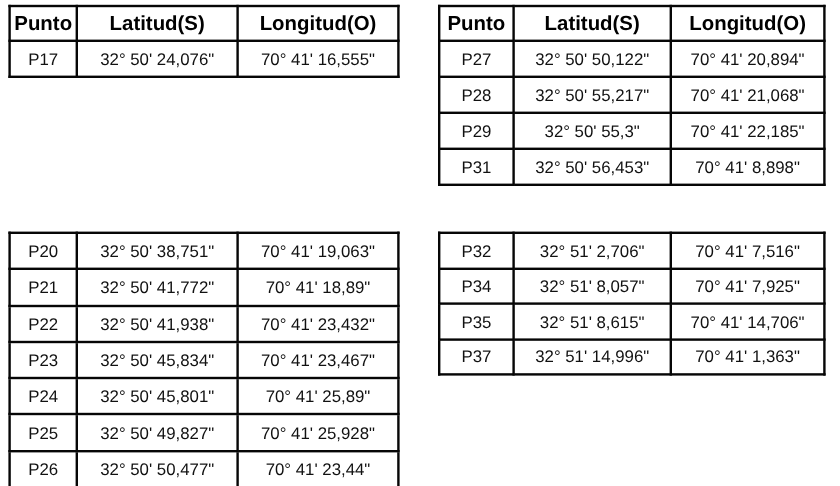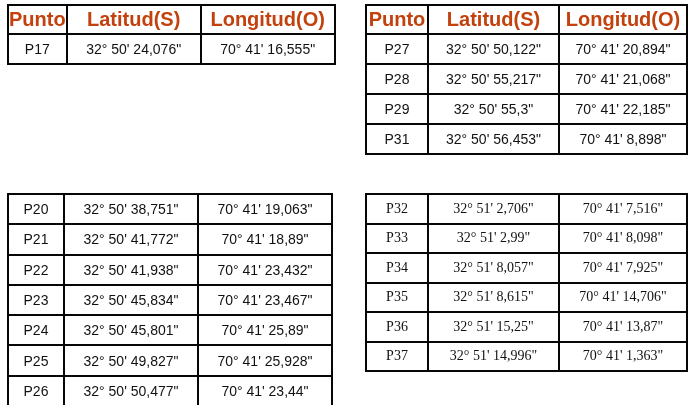--- a/index.html
+++ b/index.html
@@ -27,40 +27,40 @@
     text-align: center;
     vertical-align: middle;
     padding: 0;
     color: #111111;
     font-size: 14px;
     white-space: nowrap;
     overflow: hidden;
   }
   table.seg th {
     font-weight: bold;
-    font-size: 20px;
-    color: #c2410c;
+    font-size: 17px;
+    color: #000000;
     height: 27px;
   }
   
   #left-table-top    { top: 4px;   left: 7px; }
   #left-table-bottom { top: 193px; left: 7px; }
   #left-table-top col.c-punto, #left-table-bottom col.c-punto { width: 56px; }
   #left-table-top col.c-lat,   #left-table-bottom col.c-lat   { width: 134px; }
   #left-table-top col.c-long,  #left-table-bottom col.c-long  { width: 134px; }
   
   #right-table-top    { top: 4px;   left: 365px; }
   #right-table-bottom { top: 193px; left: 365px; }
   #right-table-top col.c-punto, #right-table-bottom col.c-punto { width: 62px; }
   #right-table-top col.c-lat,   #right-table-bottom col.c-lat   { width: 131px; }
   #right-table-top col.c-long,  #right-table-bottom col.c-long  { width: 128px; }
   
   #left-table-top td, #right-table-top td { height: 28px; }
   #left-table-bottom td { height: 28.3px; }
-  #right-table-bottom td { height: 27.5px; font-family: Liberation Serif, serif; }
+  #right-table-bottom td { height: 27.5px; }
 </style>
 </head>
 <body>
 
 <div class="canvas">
 
   <table class="seg" id="left-table-top">
     <colgroup>
       <col class="c-punto">
         <col class="c-lat">
@@ -170,38 +170,28 @@
         <col class="c-lat">
         <col class="c-long">
     </colgroup>
     <tbody>
         <tr>
           <td>P32</td>
           <td>32° 51' 2,706"</td>
           <td>70° 41' 7,516"</td>
         </tr>
         <tr>
-          <td>P33</td>
-          <td>32° 51' 2,99"</td>
-          <td>70° 41' 8,098"</td>
-        </tr>
-        <tr>
           <td>P34</td>
           <td>32° 51' 8,057"</td>
           <td>70° 41' 7,925"</td>
         </tr>
         <tr>
           <td>P35</td>
           <td>32° 51' 8,615"</td>
           <td>70° 41' 14,706"</td>
-        </tr>
-        <tr>
-          <td>P36</td>
-          <td>32° 51' 15,25"</td>
-          <td>70° 41' 13,87"</td>
         </tr>
         <tr>
           <td>P37</td>
           <td>32° 51' 14,996"</td>
           <td>70° 41' 1,363"</td>
         </tr>
       </tbody>
   </table>
 
 </div>

